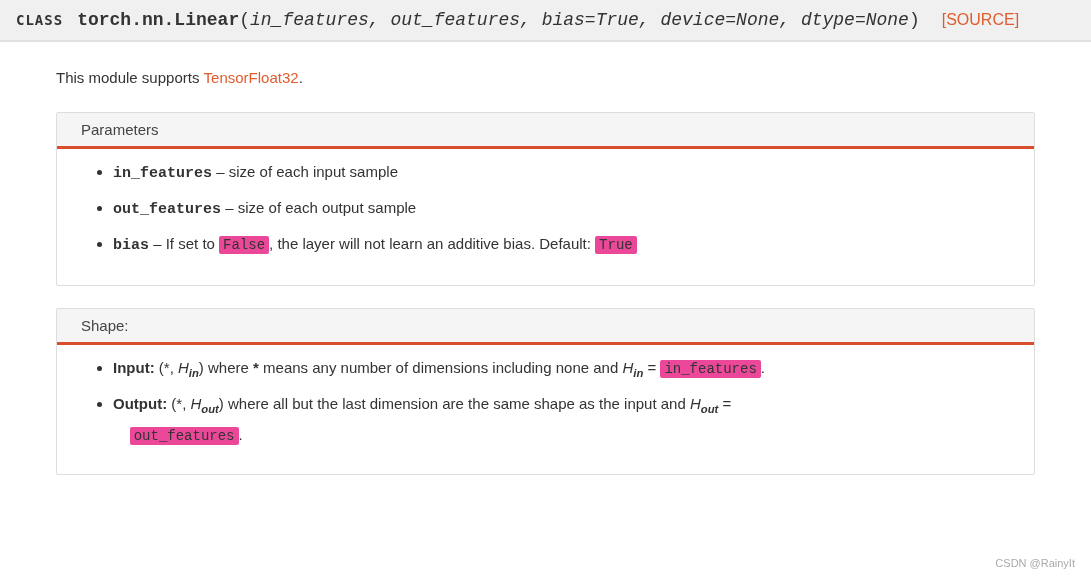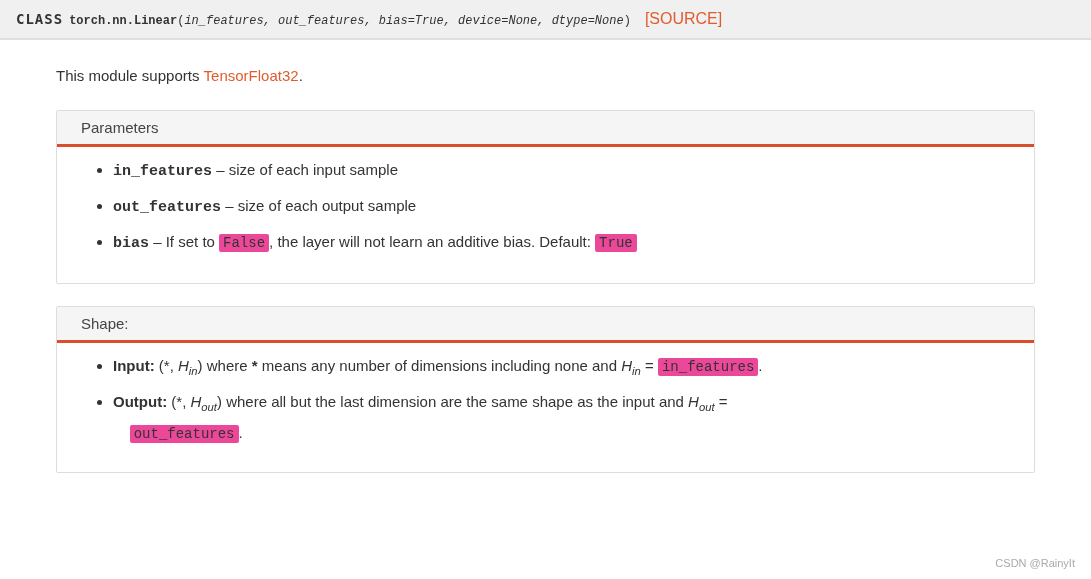--- a/index.html
+++ b/index.html
@@ -11,34 +11,34 @@
       width: 1091px;
       min-height: 579px;
     }
 
     .header-bar {
       background: #f0f0f0;
       border-bottom: 2px solid #e0e0e0;
       padding: 10px 16px;
       display: flex;
       align-items: baseline;
-      gap: 6px;
+      gap: 14px;
     }
 
     .class-badge {
       font-family: monospace;
       font-size: 14px;
       font-weight: bold;
       color: #333;
       letter-spacing: 1px;
     }
 
     .signature {
       font-family: "Courier New", Courier, monospace;
-      font-size: 12px;
+      font-size: 18px;
       color: #333;
     }
     .signature .func-name {
       font-weight: bold;
     }
     .signature .param {
       font-style: italic;
     }
 
     .source-link {
@@ -116,21 +116,21 @@
     }
 
     
     .formula {
       font-family: "Times New Roman", serif;
       font-size: 17px;
       margin-left: 4px;
     }
 
     sup { font-size: 0.75em; vertical-align: super; }
-    sub { font-size: 0.75em; vertical-align: sub; }
+    sub { font-size: 0.75em; vertical-align: sub; font-weight: bold; }
   </style>
 </head>
 <body>
 
 <div class="header-bar">
   <span class="class-badge">CLASS</span>
   <span class="signature">
     <span class="func-name">torch.nn.Linear</span>(<span class="param">in_features, out_features, bias=True, device=None, dtype=None</span>)
   </span>
   <a class="source-link" href="#">[SOURCE]</a>

